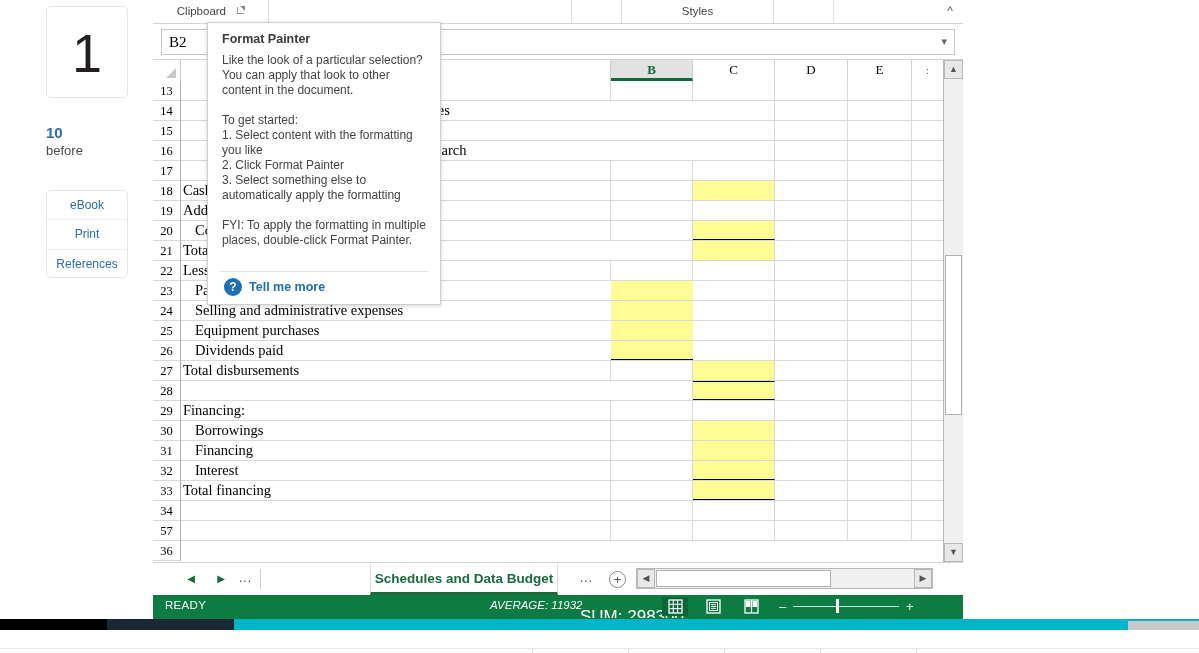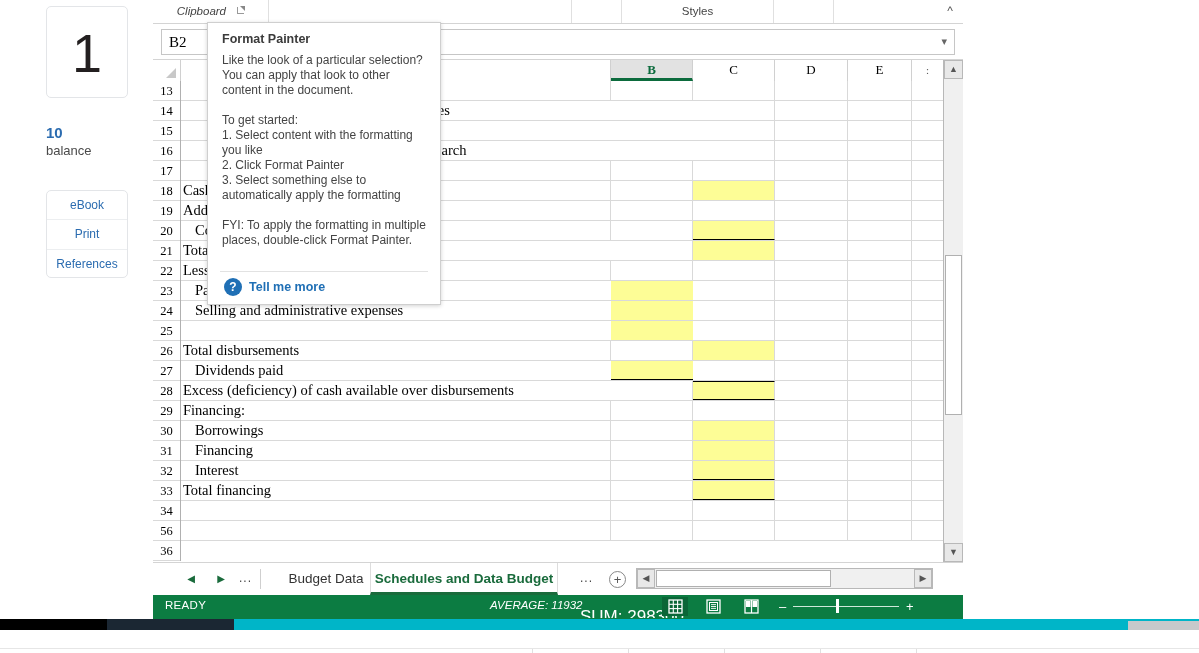--- a/index.html
+++ b/index.html
@@ -172,32 +172,32 @@
 </head>
 <body>
 
 <div id="root">
 
   <div id="qpanel">
     <div class="qnum-box">
       <span class="num">1</span>
     </div>
     <div class="points-val">10</div>
-    <div class="points-lbl">balance</div>
+    <div class="points-lbl">before</div>
     <div class="linkbox">
       <a href="#">eBook</a>
       <a href="#">Print</a>
       <a href="#">References</a>
     </div>
   </div>
 
   <div id="excel">
 
     <div class="ribbon-strip">
-      <div class="rg" style="left:0;width:116px;font-style:italic;">
+      <div class="rg" style="left:0;width:116px;">
         <span class="lbl">Clipboard</span>
         <span class="dlg"></span>
       </div>
       <div class="rg" style="left:353px;width:66px;">
         <span class="lbl"></span>
       </div>
       <div class="rg" style="left:419px;width:50px;">
         <span class="lbl"></span>
       </div>
       <div class="rg" style="left:469px;width:152px;">
@@ -249,21 +249,21 @@
         <div class="rh">25</div>
         <div class="rh">26</div>
         <div class="rh">27</div>
         <div class="rh">28</div>
         <div class="rh">29</div>
         <div class="rh">30</div>
         <div class="rh">31</div>
         <div class="rh">32</div>
         <div class="rh">33</div>
         <div class="rh">34</div>
-        <div class="rh">56</div>
+        <div class="rh">57</div>
         <div class="rh">36</div>
       </div>
 
       <div class="cells">
 
         <div class="row">
           <div class="cell" style="left:0;width:430px;"></div>
           <div class="cell" style="left:430px;width:82px;"></div>
           <div class="cell" style="left:512px;width:82px;"></div>
           <div class="cell" style="left:594px;width:73px;"></div>
@@ -384,53 +384,53 @@
               <span class="tx ind1">Selling and administrative expenses</span>
             </div>
           <div class="cell yellow" style="left:430px;width:82px;border-right:none;"></div>
           <div class="cell" style="left:512px;width:82px;"></div>
           <div class="cell" style="left:594px;width:73px;"></div>
           <div class="cell" style="left:667px;width:64px;"></div>
           <div class="cell" style="left:731px;width:31px;border-right:none;"></div>
         </div>
 
         <div class="row">
+          <div class="cell ovr" style="left:0;width:430px;border-right:none;">
+              <span class="tx ind1">Equipment purchases</span>
+            </div>
           <div class="cell yellow" style="left:430px;width:82px;border-right:none;"></div>
           <div class="cell" style="left:512px;width:82px;"></div>
           <div class="cell" style="left:594px;width:73px;"></div>
           <div class="cell" style="left:667px;width:64px;"></div>
           <div class="cell" style="left:731px;width:31px;border-right:none;"></div>
         </div>
 
         <div class="row">
+          <div class="cell ovr" style="left:0;width:430px;border-right:none;">
+              <span class="tx ind1">Dividends paid</span>
+            </div>
+          <div class="cell yellow bb" style="left:430px;width:82px;border-right:none;"></div>
+          <div class="cell" style="left:512px;width:82px;"></div>
+          <div class="cell" style="left:594px;width:73px;"></div>
+          <div class="cell" style="left:667px;width:64px;"></div>
+          <div class="cell" style="left:731px;width:31px;border-right:none;"></div>
+        </div>
+
+        <div class="row">
           <div class="cell ovr" style="left:0;width:430px;">
               <span class="tx">Total disbursements</span>
             </div>
           <div class="cell" style="left:430px;width:82px;"></div>
           <div class="cell yellow" style="left:512px;width:82px;"></div>
           <div class="cell" style="left:594px;width:73px;"></div>
           <div class="cell" style="left:667px;width:64px;"></div>
           <div class="cell" style="left:731px;width:31px;border-right:none;"></div>
         </div>
 
         <div class="row">
-          <div class="cell ovr" style="left:0;width:430px;border-right:none;">
-              <span class="tx ind1">Dividends paid</span>
-            </div>
-          <div class="cell yellow bb" style="left:430px;width:82px;border-right:none;"></div>
-          <div class="cell" style="left:512px;width:82px;"></div>
-          <div class="cell" style="left:594px;width:73px;"></div>
-          <div class="cell" style="left:667px;width:64px;"></div>
-          <div class="cell" style="left:731px;width:31px;border-right:none;"></div>
-        </div>
-
-        <div class="row">
-          <div class="cell ovr" style="left:0;width:430px;border-right:none;">
-              <span class="tx">Excess (deficiency) of cash available over disbursements</span>
-            </div>
           <div class="cell" style="left:430px;width:82px;"></div>
           <div class="cell yellow bt bb" style="left:512px;width:82px;"></div>
           <div class="cell" style="left:594px;width:73px;"></div>
           <div class="cell" style="left:667px;width:64px;"></div>
           <div class="cell" style="left:731px;width:31px;border-right:none;"></div>
         </div>
 
         <div class="row">
           <div class="cell ovr" style="left:0;width:430px;">
               <span class="tx">Financing:</span>
@@ -511,21 +511,20 @@
         <div class="thumb"></div>
         <div class="arr dn">▼</div>
       </div>
     </div>
 
     <div class="tabbar">
       <div class="navbtn" style="left:30px;">◀</div>
       <div class="navbtn" style="left:60px;">▶</div>
       <div class="navdots" style="left:86px;">...</div>
       <div class="tabsep"></div>
-      <div class="stab" style="left:113px;width:120px;">Budget Data</div>
       <div class="stab active" style="left:217px;width:188px;">Schedules and Data Budget</div>
       <div class="navdots" style="left:427px;">...</div>
       <div class="addsheet" style="left:456px;">+</div>
       <div class="hsb" style="left:483px;width:297px;">
         <div class="harr" style="left:0;">◀</div>
         <div class="hthumb"></div>
         <div class="harr" style="right:0;">▶</div>
       </div>
     </div>
 

